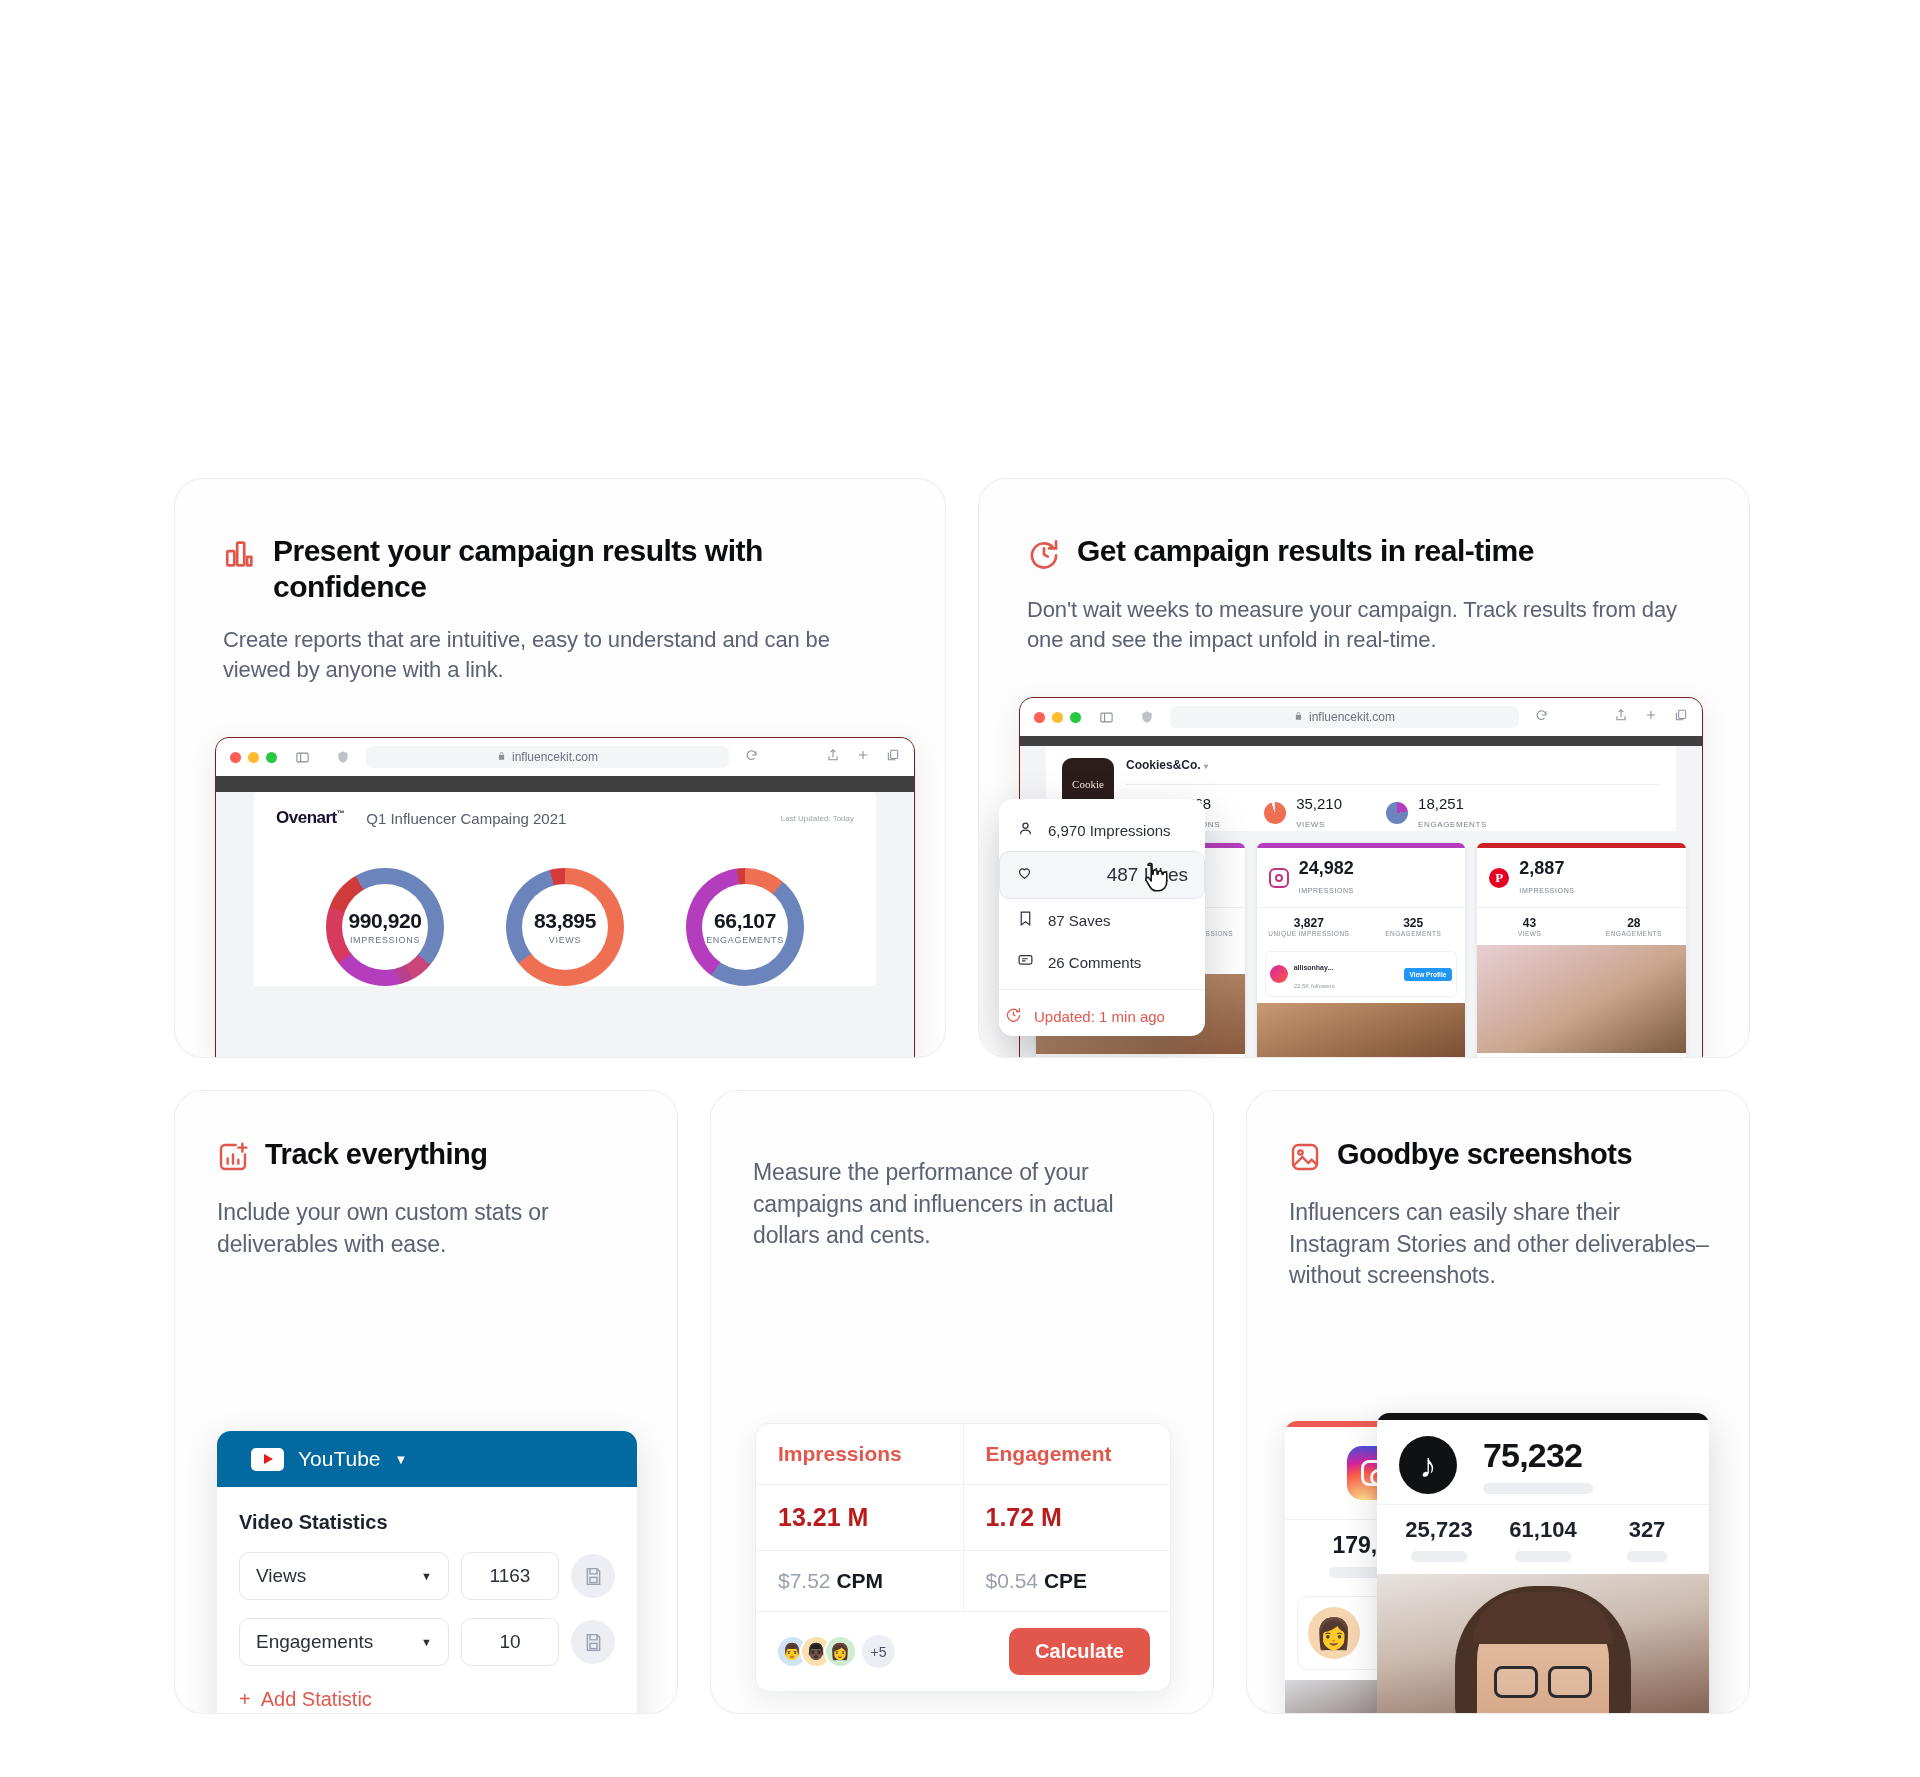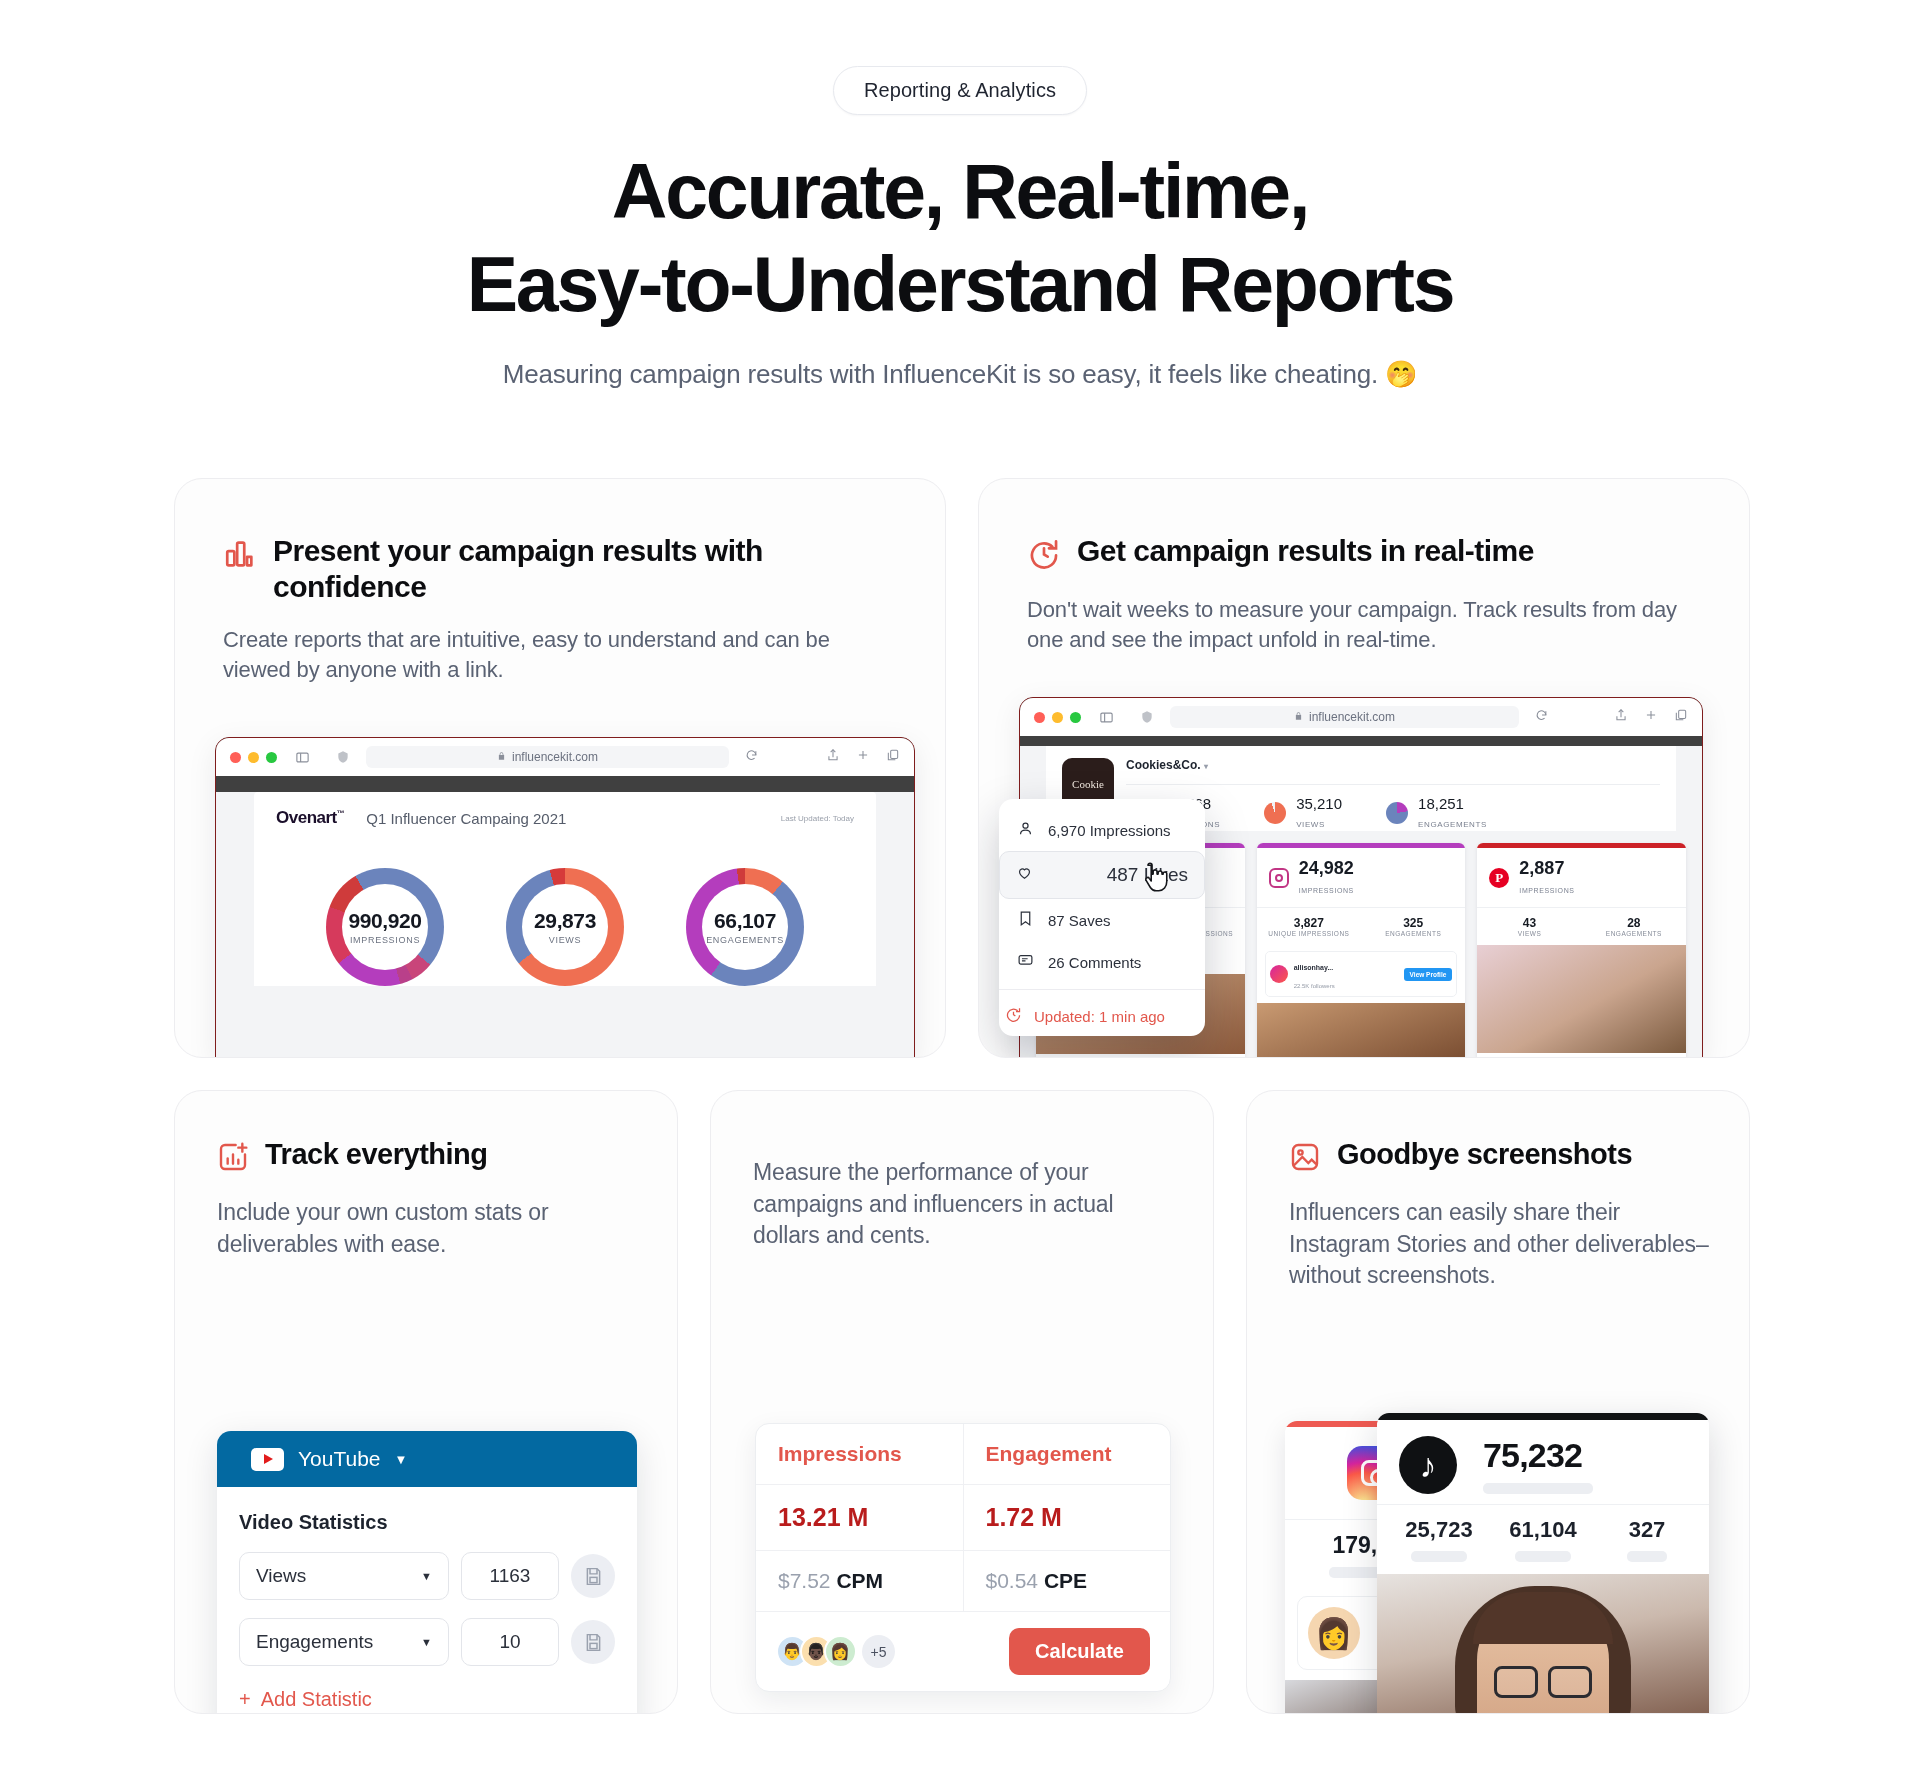--- a/index.html
+++ b/index.html
@@ -245,28 +245,20 @@
   .hair { position:absolute; left:50%; top:12px; transform:translateX(-50%); width:176px; height:150px; border-radius:80px 80px 30px 30px; background:#4a3226; }
   .hairfront { position:absolute; left:50%; top:18px; transform:translateX(-50%); width:140px; height:52px; border-radius:70px 70px 0 0; background:#523629; }
   .glasses { position:absolute; left:50%; top:92px; transform:translateX(-50%); display:flex; gap:10px; }
   .lens { width:44px; height:32px; border:3px solid #2b2b30; border-radius:8px; background:rgba(255,255,255,.12); }
 </style>
 </head>
 <body>
 
 <div class="page">
 
-  <div class="hero">
-    <div class="pill">Reporting &amp; Analytics</div>
-    <h1>
-      <span>Accurate, Real-time,</span>
-      <span class="l2">Easy-to-Understand Reports</span>
-    </h1>
-    <div class="sub">Measuring campaign results with InfluenceKit is so easy, it feels like cheating. 🤭</div>
-  </div>
 
   <div class="grid">
 
     <div class="row">
 
       <div class="card c1">
         <div class="card-head">
           <div class="title-wrap">
             <span class="ic">
               <svg width="34" height="34" viewBox="0 0 24 24" fill="none" stroke="#e2574c" stroke-width="1.9" stroke-linecap="round" stroke-linejoin="round">
@@ -342,21 +334,21 @@
               </div>
               <div class="donuts">
                 <div class="donut" style="background:conic-gradient(#6b84bc 0deg 130deg,#c9457a 130deg 152deg,#b9408a 152deg 165deg,#b43dbd 165deg 232deg,#d63a5c 232deg 290deg,#cf3b3b 290deg 330deg,#6b84bc 330deg 360deg); border-radius:50%;">
                   <div class="hole">
                     <div class="dval">990,920</div>
                     <div class="dlab">IMPRESSIONS</div>
                   </div>
                 </div>
                 <div class="donut" style="background:conic-gradient(#ef6f52 8deg 200deg,#ef6f52 200deg 232deg,#6b84bc 232deg 345deg,#d63a3a 345deg 360deg,#d63a3a 0deg 8deg); border-radius:50%;">
                   <div class="hole">
-                    <div class="dval">29,873</div>
+                    <div class="dval">83,895</div>
                     <div class="dlab">VIEWS</div>
                   </div>
                 </div>
                 <div class="donut" style="background:conic-gradient(#ef6f52 8deg 40deg,#6b84bc 40deg 215deg,#b43dbd 215deg 352deg,#cf3b3b 352deg 360deg,#cf3b3b 0deg 8deg); border-radius:50%;">
                   <div class="hole">
                     <div class="dval">66,107</div>
                     <div class="dlab">ENGAGEMENTS</div>
                   </div>
                 </div>
               </div>

